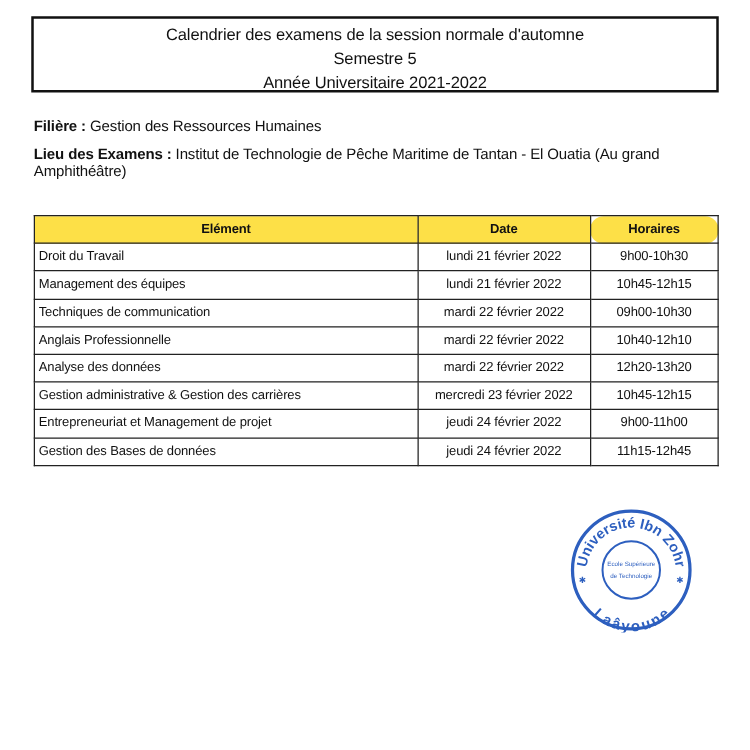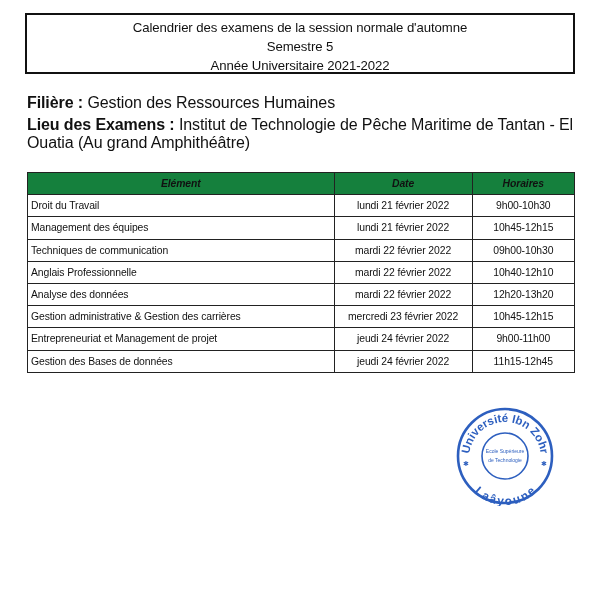--- a/index.html
+++ b/index.html
@@ -1,31 +1,31 @@
 <!DOCTYPE html>
 <html><head>
   <meta charset="utf-8">
   <style>
     html, body { margin: 0; padding: 0; background: #ffffff; }
     body { width: 600px; height: 600px; position: relative; overflow: hidden;
            font-family: "Liberation Sans", "DejaVu Sans", sans-serif; color: #111; }
     .title-box { position: absolute; left: 25px; top: 13px; width: 546px; height: 57px;
                  border: 2px solid #111; text-align: center; }
     .title-box .line { font-weight: normal; font-size: 13.2px; line-height: 19px; letter-spacing: -0.1px; }
-    .meta { position: absolute; left: 27px; font-size: 16px; letter-spacing: -0.1px; }
+    .meta { position: absolute; left: 27px; font-size: 12px; letter-spacing: -0.1px; }
     .meta b { font-weight: bold; }
     .meta.f { top: 94px; }
     .meta.l { top: 116px; }
     table.sched { position: absolute; left: 27px; top: 172px; width: 548px;
                   border-collapse: collapse; font-size: 10.4px; letter-spacing: -0.1px; }
     table.sched th, table.sched td { border: 1.4px solid #222; height: 21.2px; padding: 0 3px; }
-    table.sched th { background: #15803d; font-weight: bold; text-align: center; font-style: italic; }
+    table.sched th { background: #fde047; font-weight: bold; text-align: center; }
     table.sched td.c { text-align: center; }
     table.sched td.l { text-align: left; }
-    .col1 { width: 302px; } .col2 { width: 132px; } .col3 { width: 96px; }
+    .col1 { width: 302px; } .col2 { width: 132px; } .col3 { width: 96px; border-radius: 11px; }
     .stamp { position: absolute; left: 455px; top: 406px; width: 100px; height: 100px; }
   </style>
 </head>
 <body>
 
 <div class="title-box">
   <div class="line" style="margin-top:3px">Calendrier des examens de la session normale d'automne</div>
   <div class="line">Semestre 5</div>
   <div class="line">Année Universitaire 2021-2022</div>
 </div>

